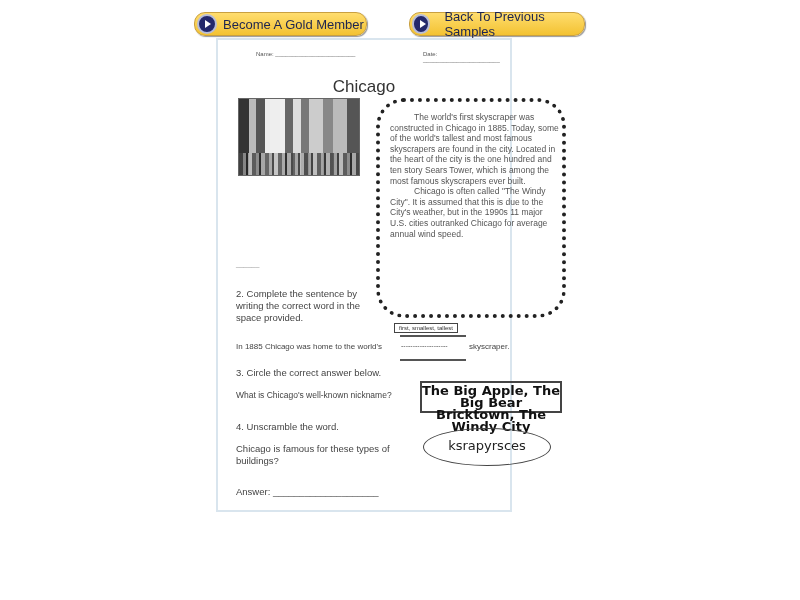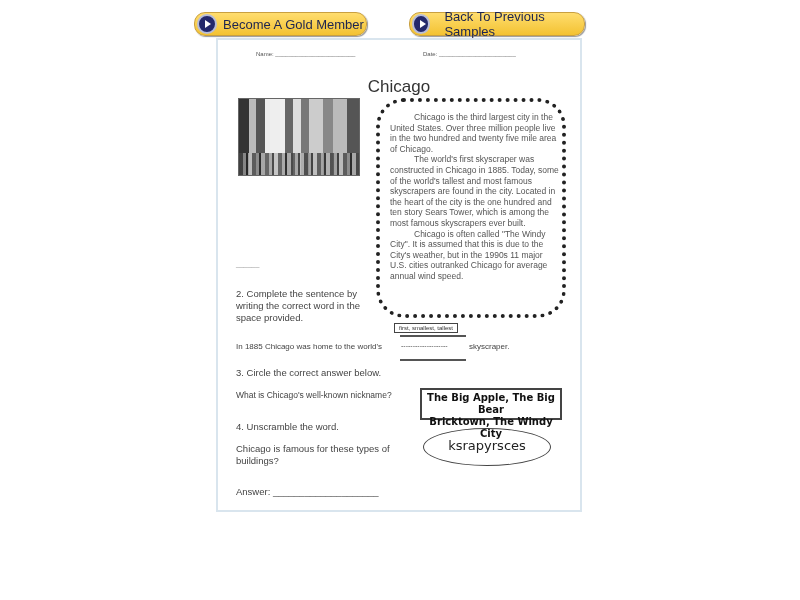--- a/index.html
+++ b/index.html
@@ -1,35 +1,35 @@
 <!DOCTYPE html>
 <html><head>
 <meta charset="utf-8">
 <style>
   html, body { margin:0; padding:0; background:#ffffff; width:800px; height:600px; overflow:hidden; font-family:"Liberation Sans", sans-serif; }
   .nav-btn { position:absolute; top:12px; height:22px; border-radius:11px; background:linear-gradient(#ffdd6e,#f3c232); border:1px solid #c9a040; box-shadow:1px 1px 1px #999; display:flex; align-items:center; color:#1c2450; font-size:13px; }
   .nav-btn .play { width:16px; height:16px; border-radius:50%; background:#23286b; border:2px solid #b7bcd8; margin-left:2px; margin-right:6px; position:relative; }
   .nav-btn .play::after { content:""; position:absolute; left:6px; top:4px; border-left:6px solid #fff; border-top:4px solid transparent; border-bottom:4px solid transparent; }
   #btn-gold { left:194px; width:171px; }
   #btn-back { left:409px; width:174px; }
-  .sheet { position:absolute; left:216px; top:38px; width:366px; height:474px; border:2px solid #d9e5ee; box-sizing:border-box; background:#fff; }
+  .sheet { position:absolute; left:216px; top:38px; width:296px; height:474px; border:2px solid #d9e5ee; box-sizing:border-box; background:#fff; }
   .abs { position:absolute; color:#444; }
   .small { font-size:9.5px; line-height:12px; }
   .hdr { font-size:6px; color:#555; }
   .title { left:0; width:100%; text-align:center; top:37px; font-size:17px; color:#333; }
   .photo { left:20px; top:58px; width:120px; height:76px; border:1px solid #666; background:
       linear-gradient(90deg, #333 0 8%, #bbb 8% 14%, #555 14% 22%, #eee 22% 38%, #666 38% 45%, #ddd 45% 52%, #777 52% 58%, #ccc 58% 70%, #888 70% 78%, #bbb 78% 90%, #555 90% 100%); }
   .photo::after { content:""; position:absolute; left:0; right:0; bottom:0; height:22px; background:repeating-linear-gradient(90deg,#444 0 4px,#999 4px 7px,#222 7px 9px,#bbb 9px 13px); opacity:.8; }
   .dotbox { left:158px; top:58px; width:190px; height:220px; border:4px dotted #222; border-radius:28px; box-sizing:border-box; }
   .passage { left:172px; top:72px; width:170px; font-size:8.5px; line-height:10.6px; color:#555; }
   .passage p { margin:0; text-indent:24px; }
   .underline-bold { font-weight:bold; text-decoration:underline; color:#333; }
   .wordbank { left:176px; top:283px; border:1px solid #444; font-size:6px; padding:1px 4px; color:#333; }
   .blank-lines { left:182px; top:295px; width:66px; height:22px; border-top:2px solid #555; border-bottom:2px solid #555; }
-  .choices { left:202px; top:341px; width:142px; height:32px; border:2px solid #444; box-sizing:border-box; font-family:"DejaVu Sans", sans-serif; font-weight:bold; font-size:10px; text-align:center; line-height:12px; color:#111; padding-top:2px;margin-top:7px; }
+  .choices { left:202px; top:341px; width:142px; height:32px; border:2px solid #444; box-sizing:border-box; font-family:"DejaVu Sans", sans-serif; font-weight:bold; font-size:13px; text-align:center; line-height:12px; color:#111; padding-top:2px; }
   .oval { left:205px; top:388px; width:128px; height:38px; border:1.5px solid #444; border-radius:50%; box-sizing:border-box; font-family:"DejaVu Sans", sans-serif; font-size:13px; text-align:center; line-height:34px; color:#222; }
 </style>
 </head>
 <body>
 
 <div id="btn-gold" class="nav-btn">
   <span class="play"></span>
   <span>Become A Gold Member</span>
 </div>
 <div id="btn-back" class="nav-btn">
@@ -40,21 +40,20 @@
 <div class="sheet">
   <div class="abs hdr" style="left:38px;top:11px">Name: ________________________</div>
   <div class="abs hdr" style="left:205px;top:11px">Date: _______________________</div>
 
   <div class="abs title">Chicago</div>
 
   <div class="abs photo"></div>
 
   <div class="abs dotbox"></div>
   <div class="abs passage">
-    <p>Chicago is the third largest city in the United States.  Over three million people live in the two hundred and twenty five mile area of Chicago.</p>
     <p>The world's first skyscraper was constructed in Chicago in 1885. Today, some of the world's tallest and most famous skyscrapers are found in the city.  Located in the heart of the city is the one hundred and ten story Sears Tower, which is among the most famous skyscrapers ever built.</p>
     <p>Chicago is often called "The Windy City".  It is assumed that this is due to the City's weather, but in the 1990s 11 major U.S. cities outranked Chicago for average annual wind speed.</p>
   </div>
 
   <div class="abs" style="left:18px;top:220px;font-size:7px;color:#999">______</div>
 
   <div class="abs small" style="left:18px;top:248px;width:125px">2. Complete the sentence by writing the correct word in the space provided.</div>
   <div class="abs wordbank">first, smallest, tallest</div>
   <div class="abs blank-lines"></div>
   <div class="abs" style="left:18px;top:302px;font-size:8px">In 1885 Chicago was home to the world's</div>

